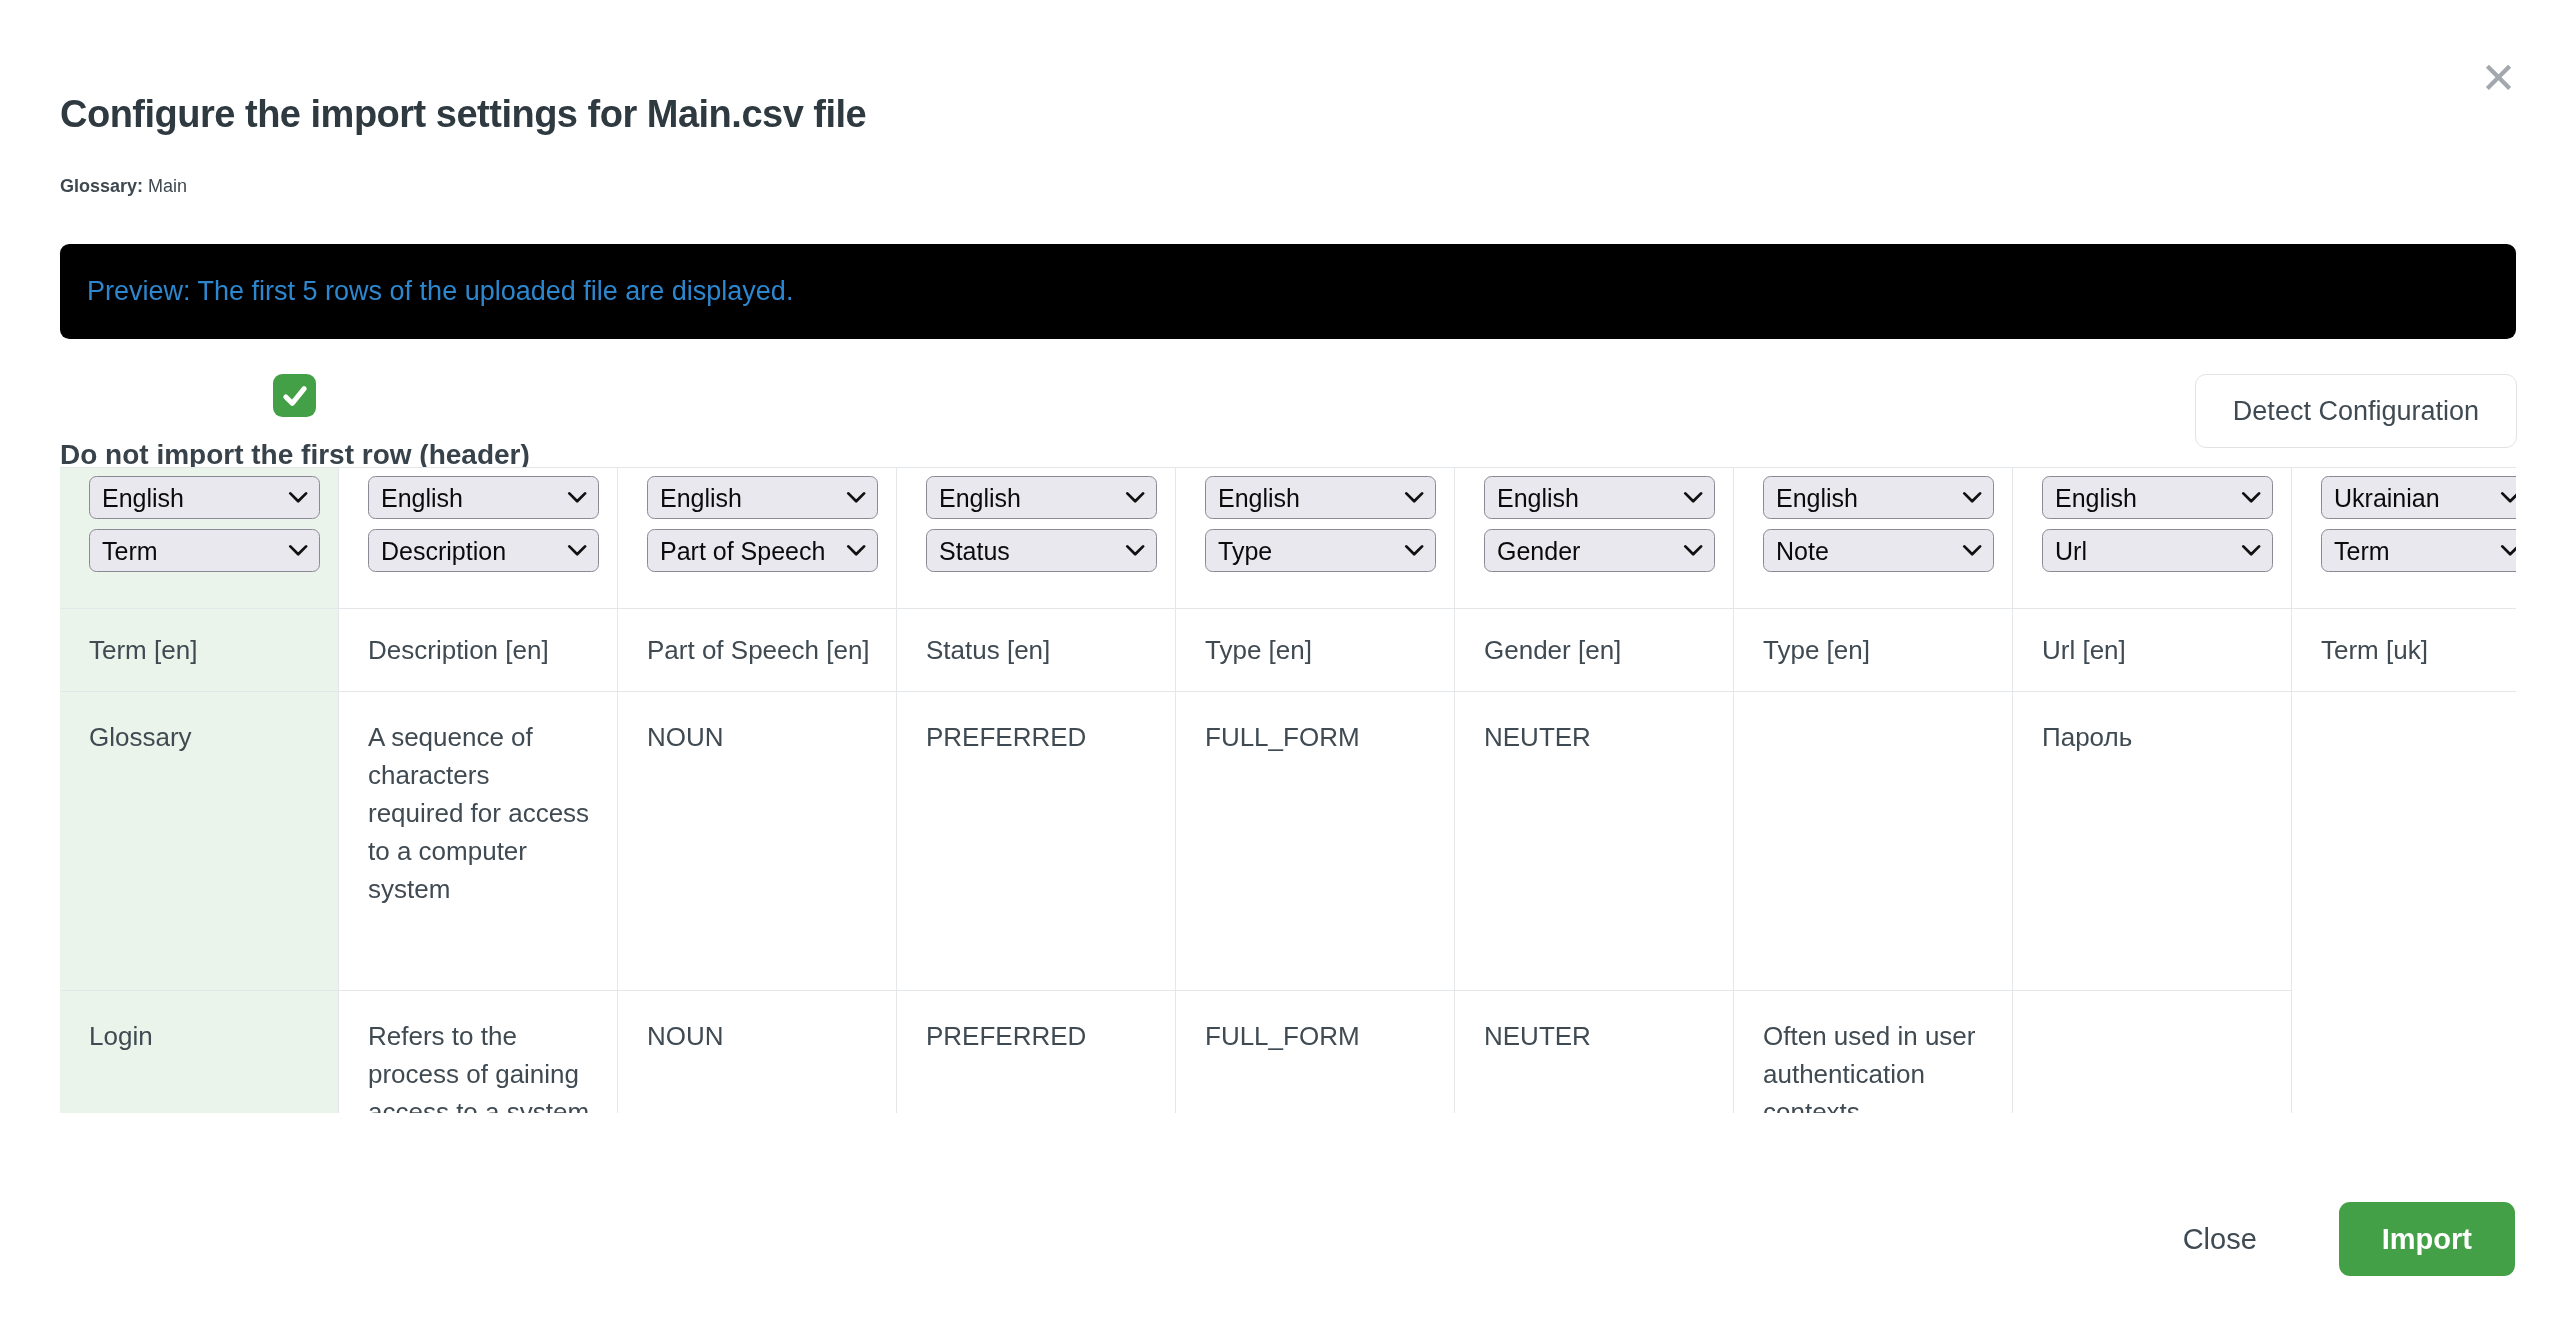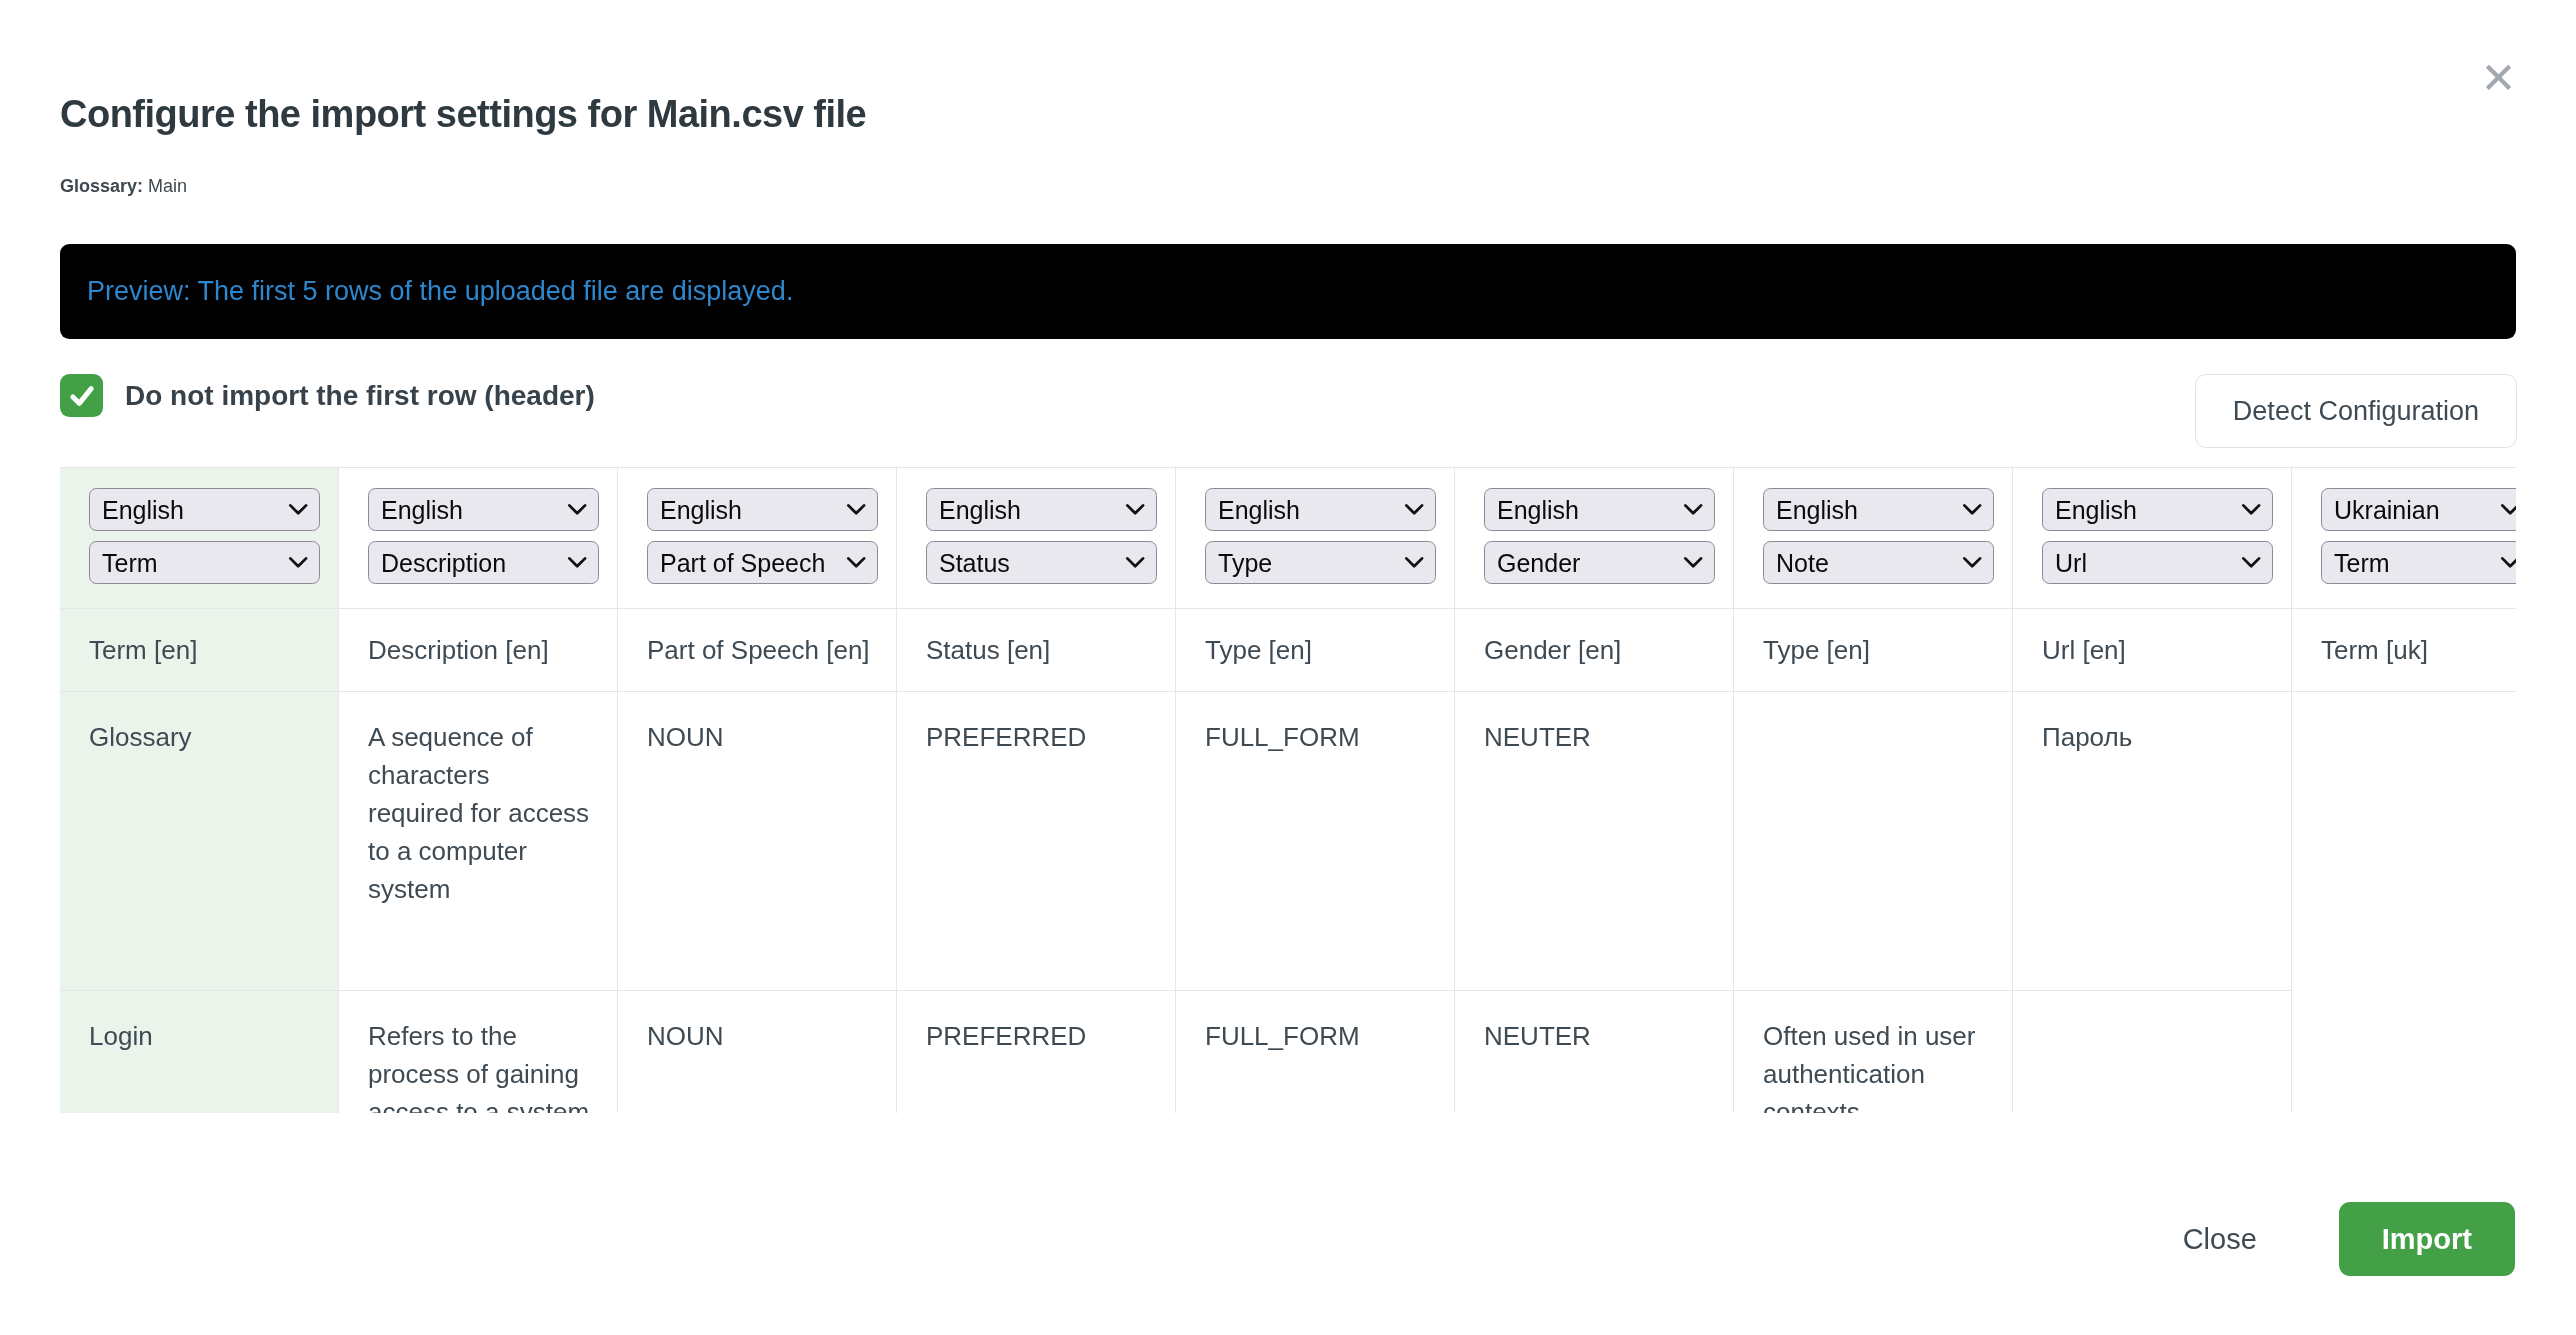--- a/index.html
+++ b/index.html
@@ -15,21 +15,21 @@
     position:absolute;left:2469px;top:48px;width:59px;height:59px;border:none;background:transparent;
     font-size:43px;color:#a2a8ae;cursor:pointer;display:flex;align-items:center;justify-content:center;padding:0;
   }
   .glossary{position:absolute;left:60px;top:176px;font-size:18px;color:#3e4850;}
   .glossary .lbl{font-weight:600;}
   .preview-box{
     position:absolute;left:60px;top:244px;width:2456px;height:95px;background:#000000;
     border-radius:9.3px;display:flex;align-items:center;box-sizing:border-box;padding-left:27px;
   }
   .preview-box span{font-size:27px;color:#2d87cf;}
-  .chk-row{position:absolute;left:60px;top:374px;display:flex;align-items:center;gap:22px;}
+  .chk-row{position:absolute;left:60px;top:374px;display:flex;align-items:center;gap:22px;flex-direction:column;}
   .checkbox{
     width:43px;height:43px;border-radius:9.3px;background:#43a046;display:flex;
     align-items:center;justify-content:center;cursor:pointer;flex:0 0 43px;border:none;padding:0;
   }
   .chk-label{font-size:28px;font-weight:600;color:#38424a;}
   .detect-btn{
     position:absolute;right:59px;top:374px;height:74px;padding:0 37px;background:#ffffff;
     border:1.9px solid #e0e3e6;border-radius:11px;font-size:27px;color:#3f4a52;cursor:pointer;
     font-family:"Liberation Sans", sans-serif;display:flex;align-items:center;
   }
@@ -37,21 +37,21 @@
     position:absolute;left:60px;top:467px;width:2456px;height:646px;overflow:hidden;
   }
   .tbl{display:flex;flex-direction:column;width:2517px;border-top:0.9px solid #e4e7e9;}
   .trow{display:flex;}
   .cell{
     flex:0 0 279px;width:279px;box-sizing:border-box;
     border-right:0.9px solid #e4e7e9;border-bottom:0.9px solid #e4e7e9;
     padding:26px 26px 0 29px;font-size:26px;line-height:38px;color:#3f4a52;background:#ffffff;
   }
   .trow .cell:first-child{background:#eaf4eb;}
-  .row-selects .cell{height:141px;padding-top:20px;}
+  .row-selects .cell{height:141px;padding-top:8px;}
   .row-header .cell{height:83px;display:flex;align-items:center;padding-top:0;}
   .row-data1 .cell{height:299px;}
   .row-data2 .cell{height:241px;}
   .sel-wrap{position:relative;width:231px;margin-bottom:10.2px;}
   .trow .cell:last-child .sel-wrap{width:211px;}
   .sel-wrap select{
     width:100%;height:43px;background:#e9e8ee;border:1.4px solid #8a8a96;border-radius:7.4px;
     font-size:25px;color:#0b0b0d;padding:0 37px 0 12px;appearance:none;-webkit-appearance:none;
     font-family:"Liberation Sans", sans-serif;cursor:pointer;
   }

